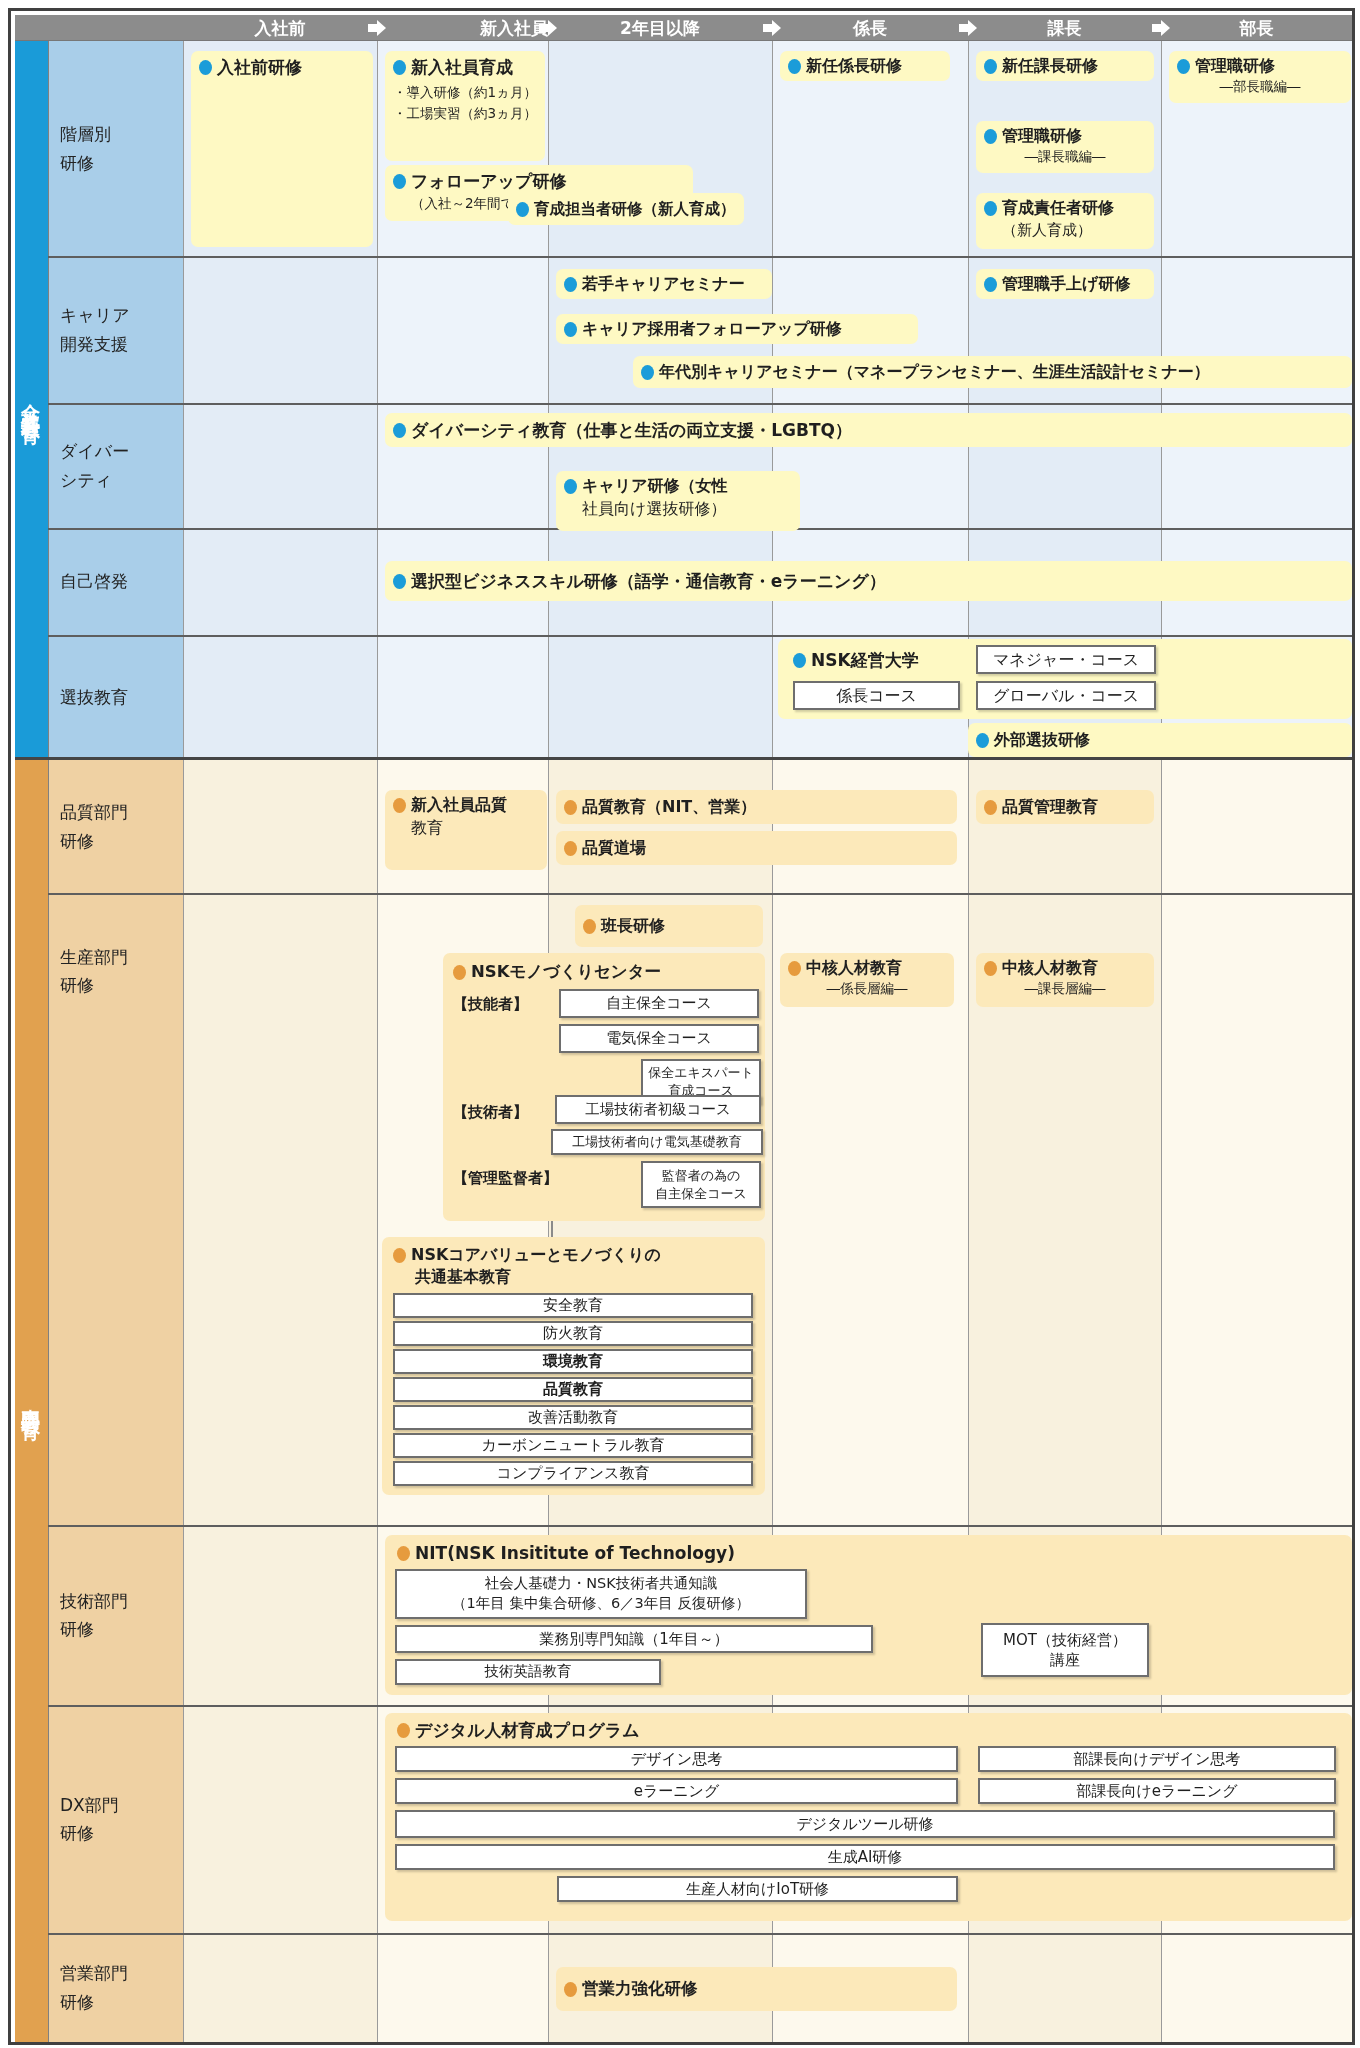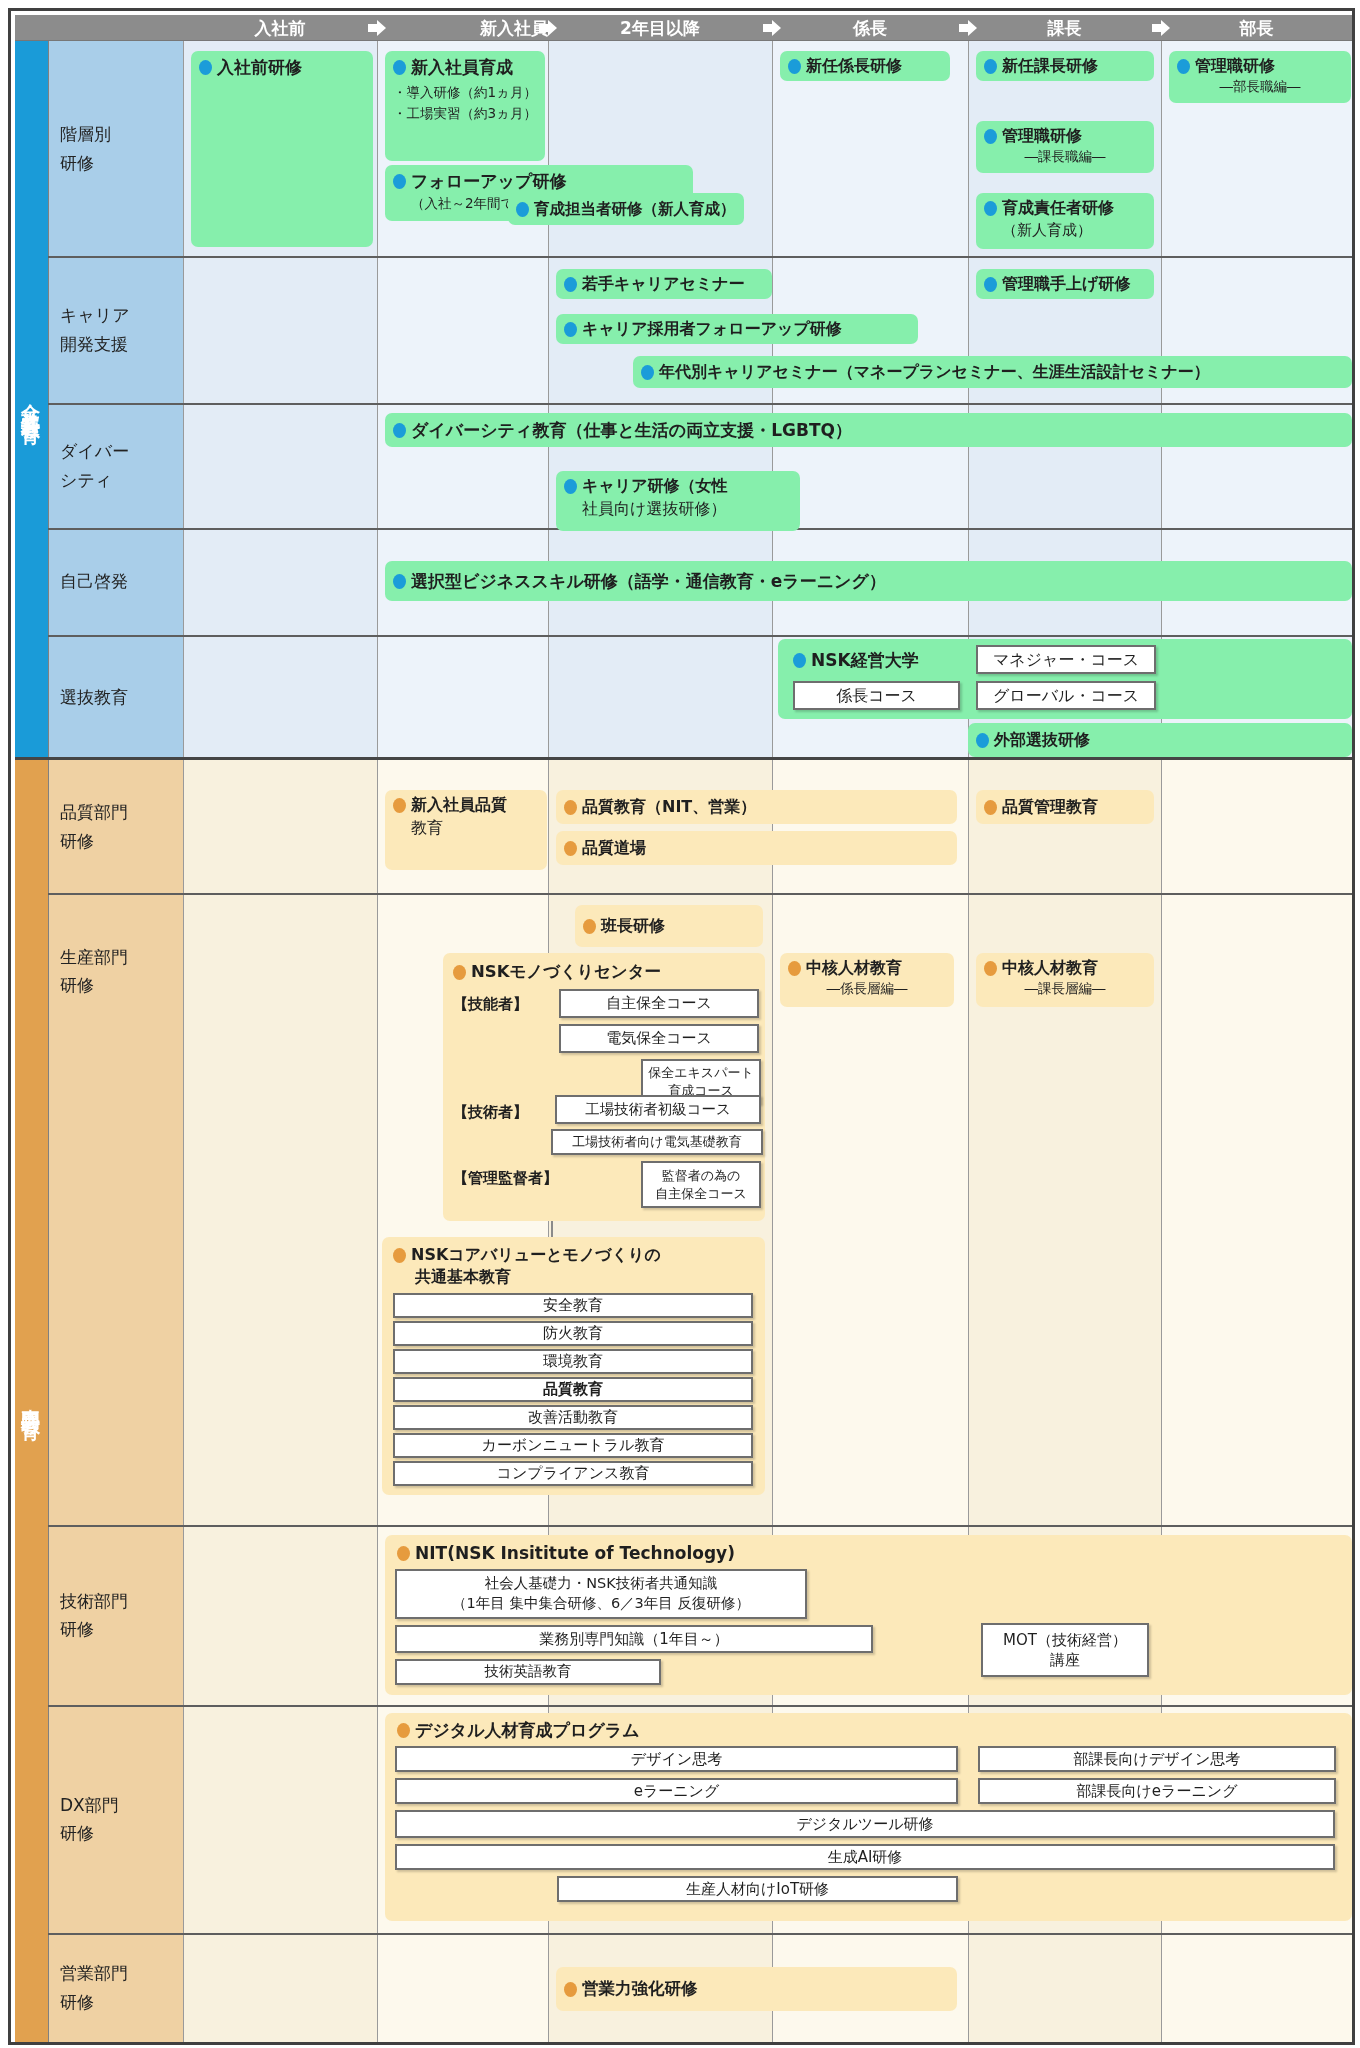--- a/index.html
+++ b/index.html
@@ -23,21 +23,21 @@
   
   .rlabel{display:flex;align-items:center;padding-left:12px;font-size:17px;
           line-height:1.65;white-space:pre-line;color:#222;}
   .lblue{background:#a9cee9;}
   .ltan{background:#efd1a3;}
   
   .vline{width:1px;background:#9a9a9a;}
   .hline{height:2px;background:#5e5e5e;}
   
   .box{position:absolute;border-radius:7px;padding:5px 8px;box-sizing:border-box;}
-  .blue{background:#86efac;}
+  .blue{background:#fef9c3;}
   .tan{background:#fce9ba;}
   .wbox{position:absolute;background:#fff;border:2px solid #6e6e6e;box-sizing:border-box;
         display:flex;align-items:center;justify-content:center;text-align:center;
         box-shadow:1.5px 1.5px 2px rgba(0,0,0,0.18);color:#1f1f1f;line-height:1.35;}
   .bt{display:flex;align-items:center;font-weight:600;}
   .blt{display:inline-block;width:13px;height:15px;border-radius:50%;flex:none;margin-right:5px;}
   .b{background:#1b9cd9;}
   .o{background:#e69b3e;}
   .sub{font-size:13.5px;margin-left:18px;line-height:1.5;}
   .subc{font-size:13.5px;text-align:center;line-height:1.4;}
@@ -309,21 +309,21 @@
   <div class="abs" style="left:540px;top:1210px;width:2px;height:16px;background:#8a8a8a;"></div>
 
   <div class="box tan" style="left:371px;top:1226px;width:383px;height:258px;"></div>
   <div class="abs bt f16" style="left:382px;top:1234px;">
     <span class="blt o"></span>
       <span>NSKコアバリューとモノづくりの</span>
   </div>
   <div class="abs f16" style="left:404px;top:1256px;font-weight:600;">共通基本教育</div>
   <div class="wbox f15" style="left:382px;top:1282px;width:360px;height:25px;">安全教育</div>
   <div class="wbox f15" style="left:382px;top:1310px;width:360px;height:25px;">防火教育</div>
-  <div class="wbox f15" style="left:382px;top:1338px;width:360px;height:25px;">環境教育</div>
+  <div class="wbox f15" style="left:382px;top:1338px;width:360px;height:25px;font-weight:bold;">環境教育</div>
   <div class="wbox f15" style="left:382px;top:1366px;width:360px;height:25px;font-weight:bold;">品質教育</div>
   <div class="wbox f15" style="left:382px;top:1394px;width:360px;height:25px;">改善活動教育</div>
   <div class="wbox f15" style="left:382px;top:1422px;width:360px;height:25px;">カーボンニュートラル教育</div>
   <div class="wbox f15" style="left:382px;top:1450px;width:360px;height:25px;">コンプライアンス教育</div>
 
   <div class="box tan" style="left:769px;top:942px;width:174px;height:54px;">
     <div class="bt f16">
         <span class="blt o"></span>
         <span>中核人材教育</span>
       </div>

